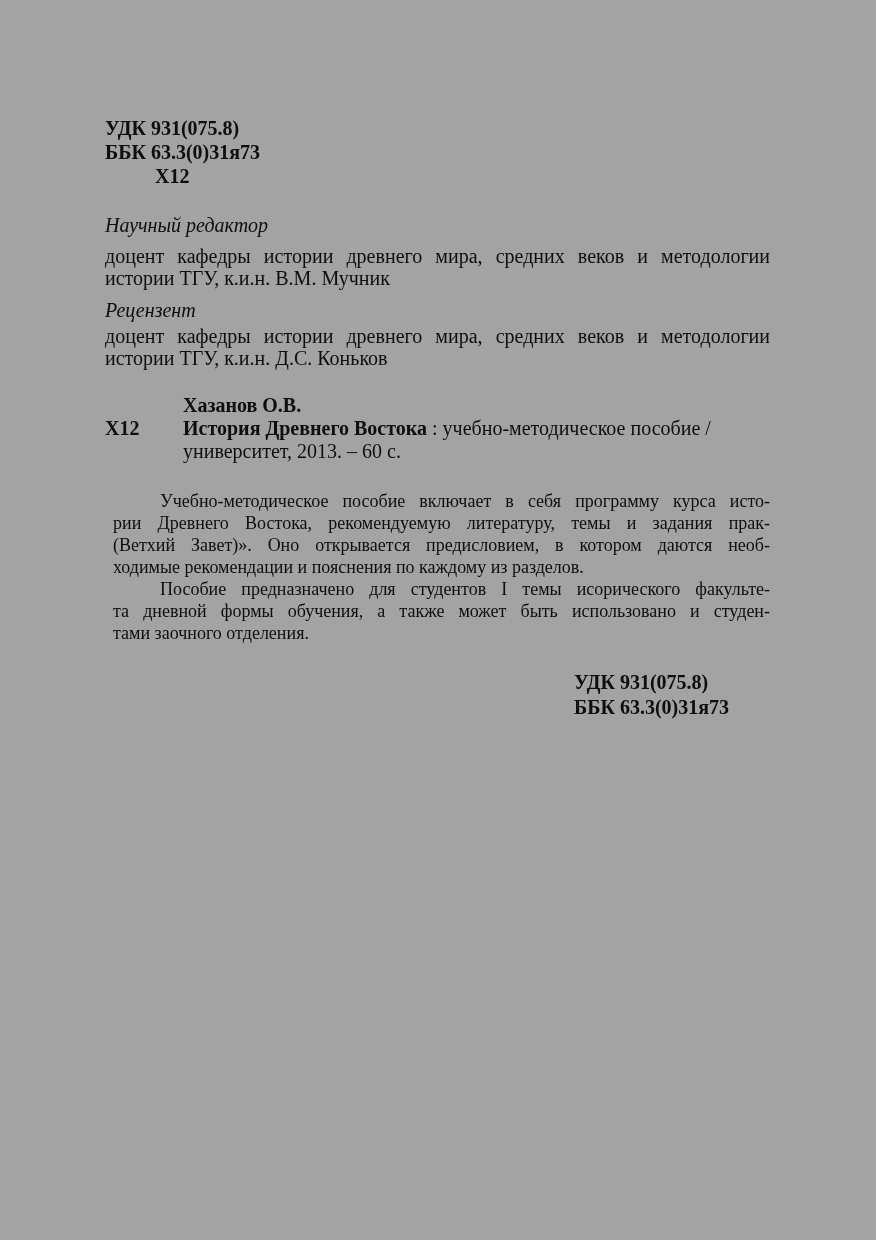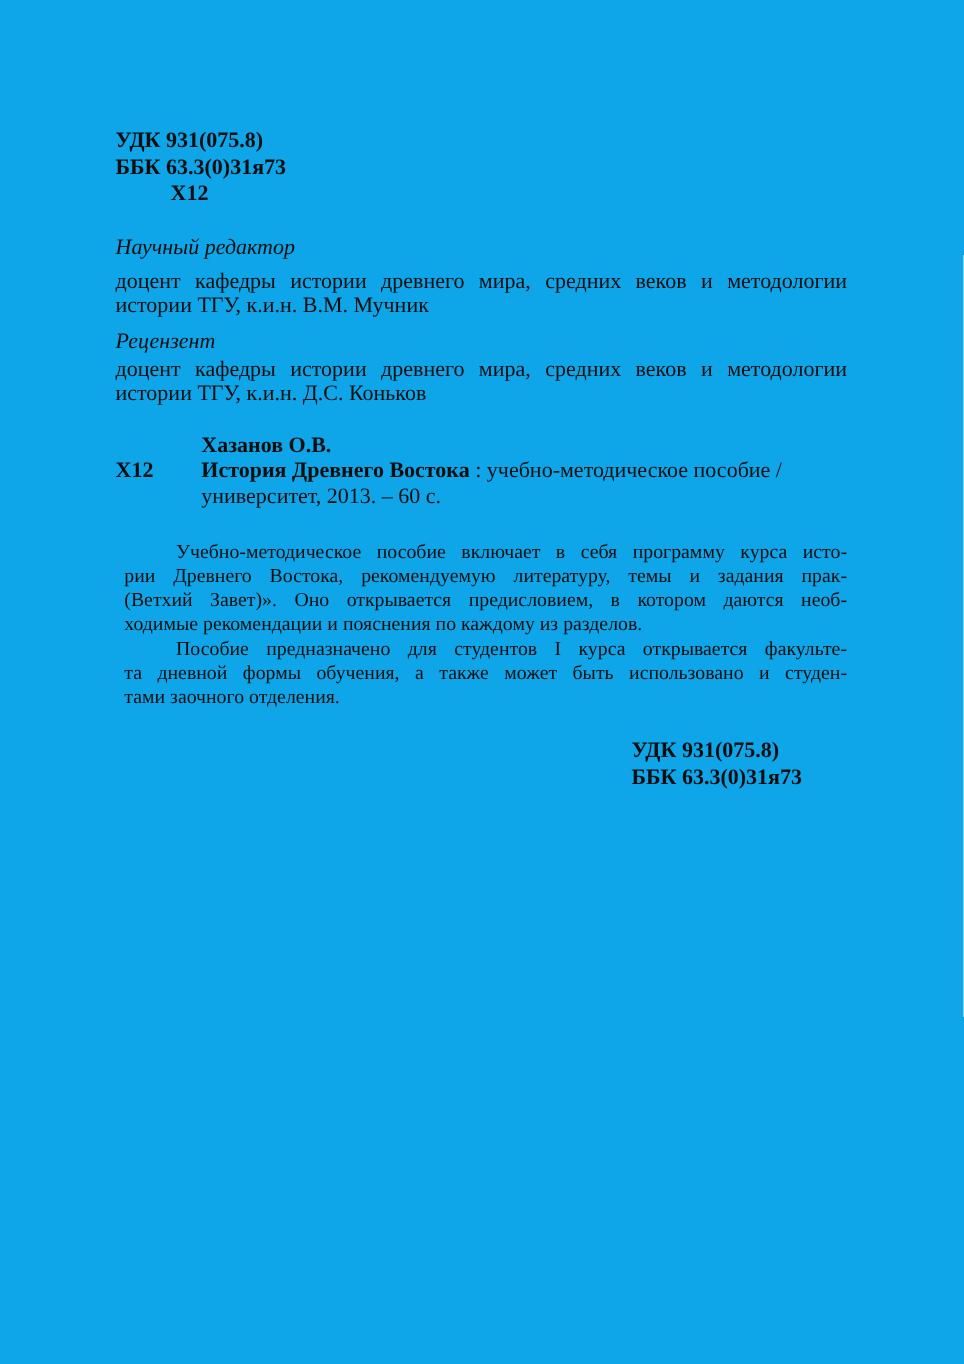--- a/index.html
+++ b/index.html
@@ -4,21 +4,21 @@
 <style>
   html, body {
     margin: 0;
     padding: 0;
     background: #ffffff;
   }
   .page {
     position: relative;
     width: 876px;
     height: 1240px;
-    background: #0ea5e9;
+    background: #a3a3a3;
     color: #0e0e0e;
     font-family: "Liberation Serif", "DejaVu Serif", serif;
     overflow: hidden;
   }
   .content {
     position: absolute;
     left: 105px;
     top: 0;
     width: 665px;
   }
@@ -117,21 +117,21 @@
     </div>
 
     <div class="annotation">
       <div>
         <div class="jline indent">Учебно-методическое пособие включает в себя программу курса исто-</div>
         <div class="jline">рии Древнего Востока, рекомендуемую литературу, темы и задания прак-</div>
         <div class="jline">(Ветхий Завет)». Оно открывается предисловием, в котором даются необ-</div>
         <div>ходимые рекомендации и пояснения по каждому из разделов.</div>
       </div>
       <div>
-        <div class="jline indent">Пособие предназначено для студентов I курса открывается факульте-</div>
+        <div class="jline indent">Пособие предназначено для студентов I темы исорического факульте-</div>
         <div class="jline">та дневной формы обучения, а также может быть использовано и студен-</div>
         <div>тами заочного отделения.</div>
       </div>
     </div>
 
     <div class="bottom-codes">
       <div>УДК 931(075.8)</div>
       <div>ББК 63.3(0)31я73</div>
     </div>
 

